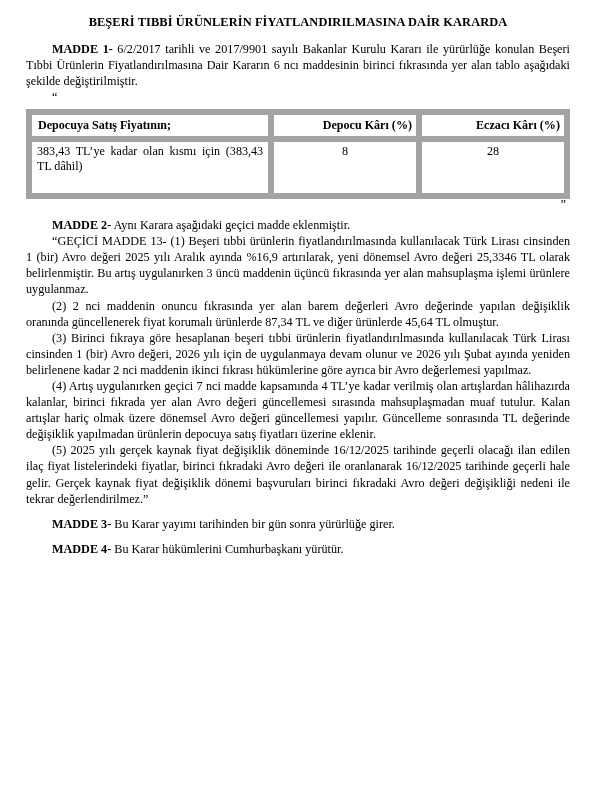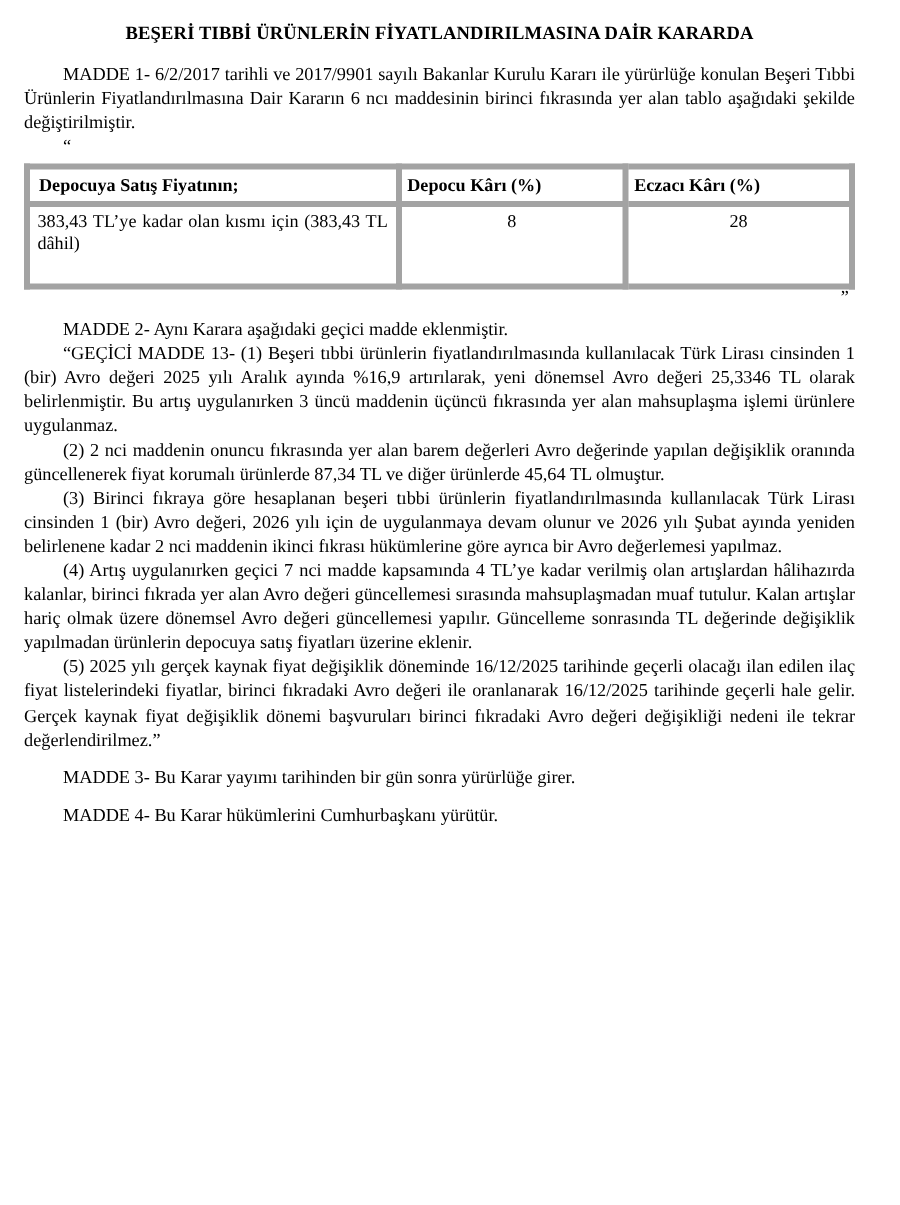--- a/index.html
+++ b/index.html
@@ -11,68 +11,68 @@
     width: 600px;
     height: 803px;
     font-family: "Liberation Serif", serif;
     color: #000000;
     overflow: hidden;
   }
   .page {
     width: 600px;
     height: 803px;
     box-sizing: border-box;
-    padding: 14px 30px 0 16px;
+    padding: 14px 30px 0 26px;
     position: relative;
   }
   .title {
     text-align: center;
     font-weight: bold;
     font-size: 12.4px;
     line-height: 1.33;
     letter-spacing: 0.1px;
     margin: 0 0 10px 0;
   }
   .title div { white-space: nowrap; }
   p.body {
     margin: 0;
     font-size: 12.2px;
     line-height: 1.32;
     text-align: justify;
     text-justify: inter-word;
     text-indent: 26px;
   }
   p.madde-gap { margin-top: 9px; }
-  .b { font-weight: normal; }
+  .b { font-weight: bold; }
   .quote-close {
     text-align: right;
     font-size: 12.2px;
     line-height: 0.7;
     margin: 1px 4px 0 0;
   }
   .quote-open-row {
     font-size: 12.2px;
     line-height: 0.8;
     margin: 4px 0 0 0;
     text-indent: 26px;
   }
   table.fiyat {
     border-collapse: collapse;
     width: 100%;
     margin: 6px 0 0 0;
     font-size: 12.1px;
     table-layout: fixed;
   }
   table.fiyat th, table.fiyat td {
-    border: 4px solid #a3a3a3;
+    border: 6px solid #a3a3a3;
     padding: 2px 5px;
     vertical-align: top;
   }
   table.fiyat th {
-    text-align: left;
+    text-align: right;
     font-weight: bold;
     padding: 3px 4px;
   }
   table.fiyat th.c1 { text-align: left; padding-left: 6px; }
   td.c1 {
     text-align: justify;
     line-height: 1.25;
     padding-right: 10px;
   }
   td.num {

